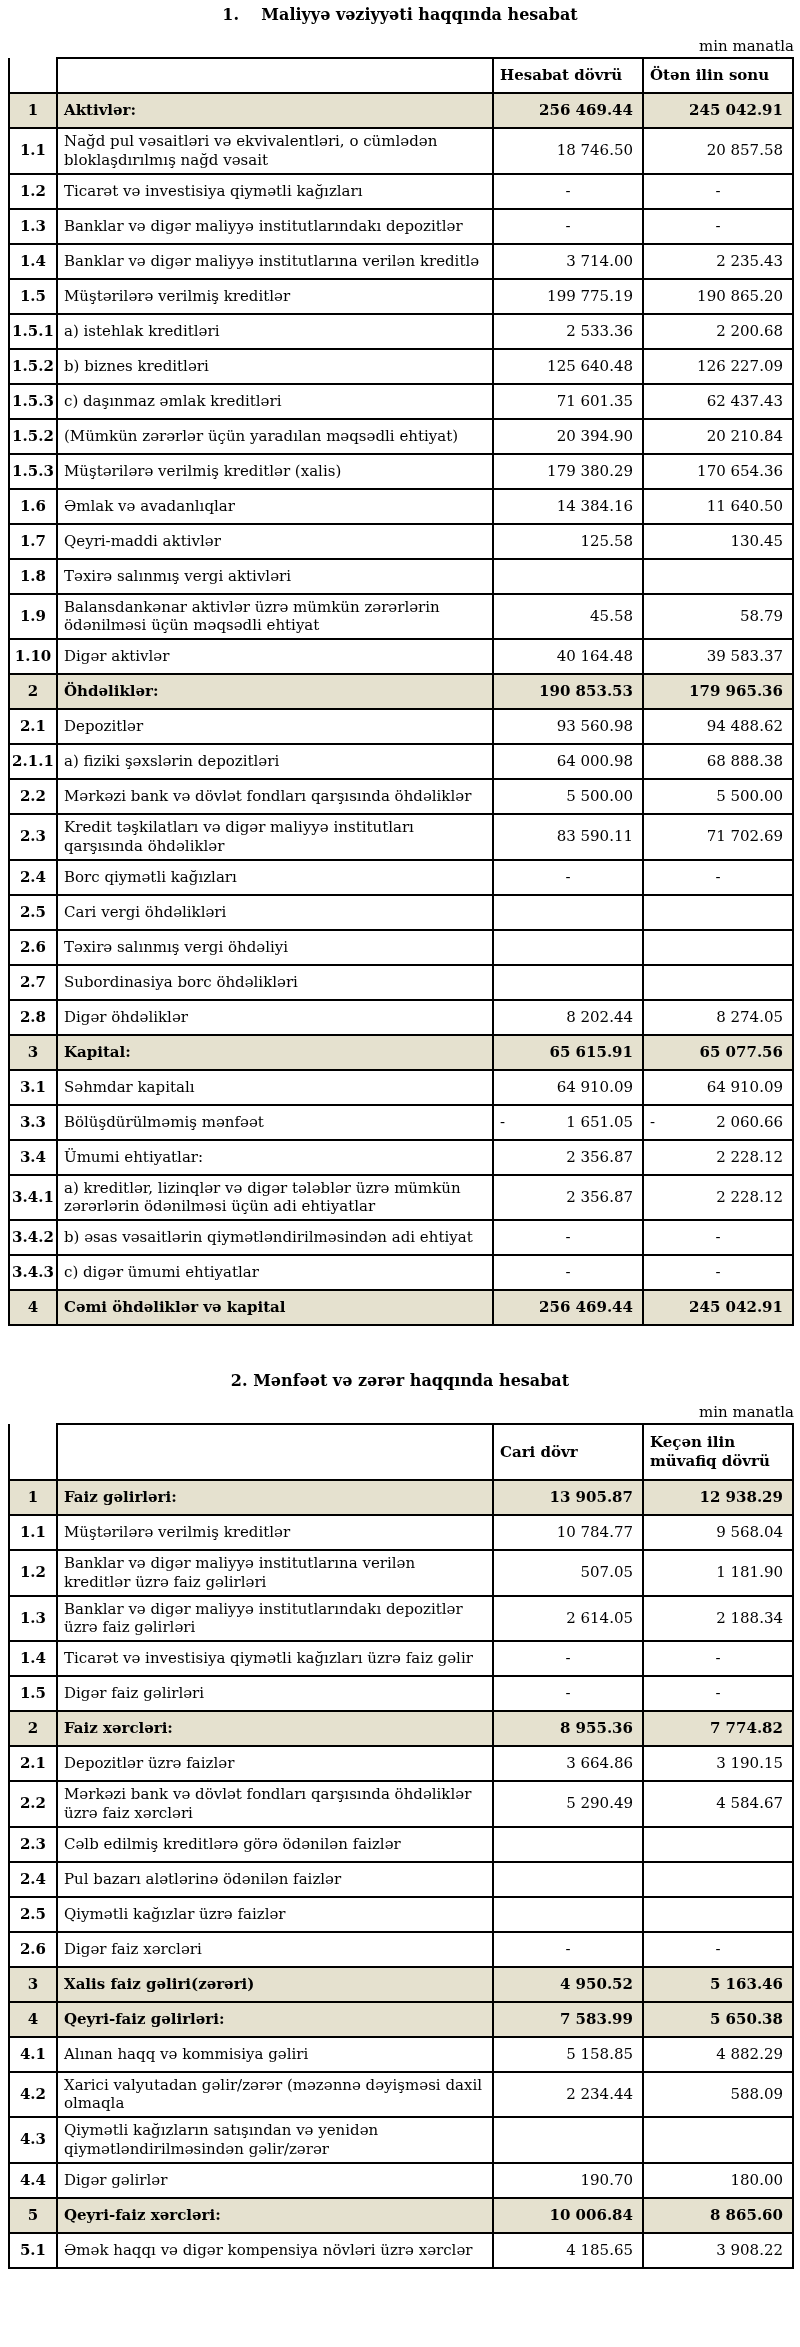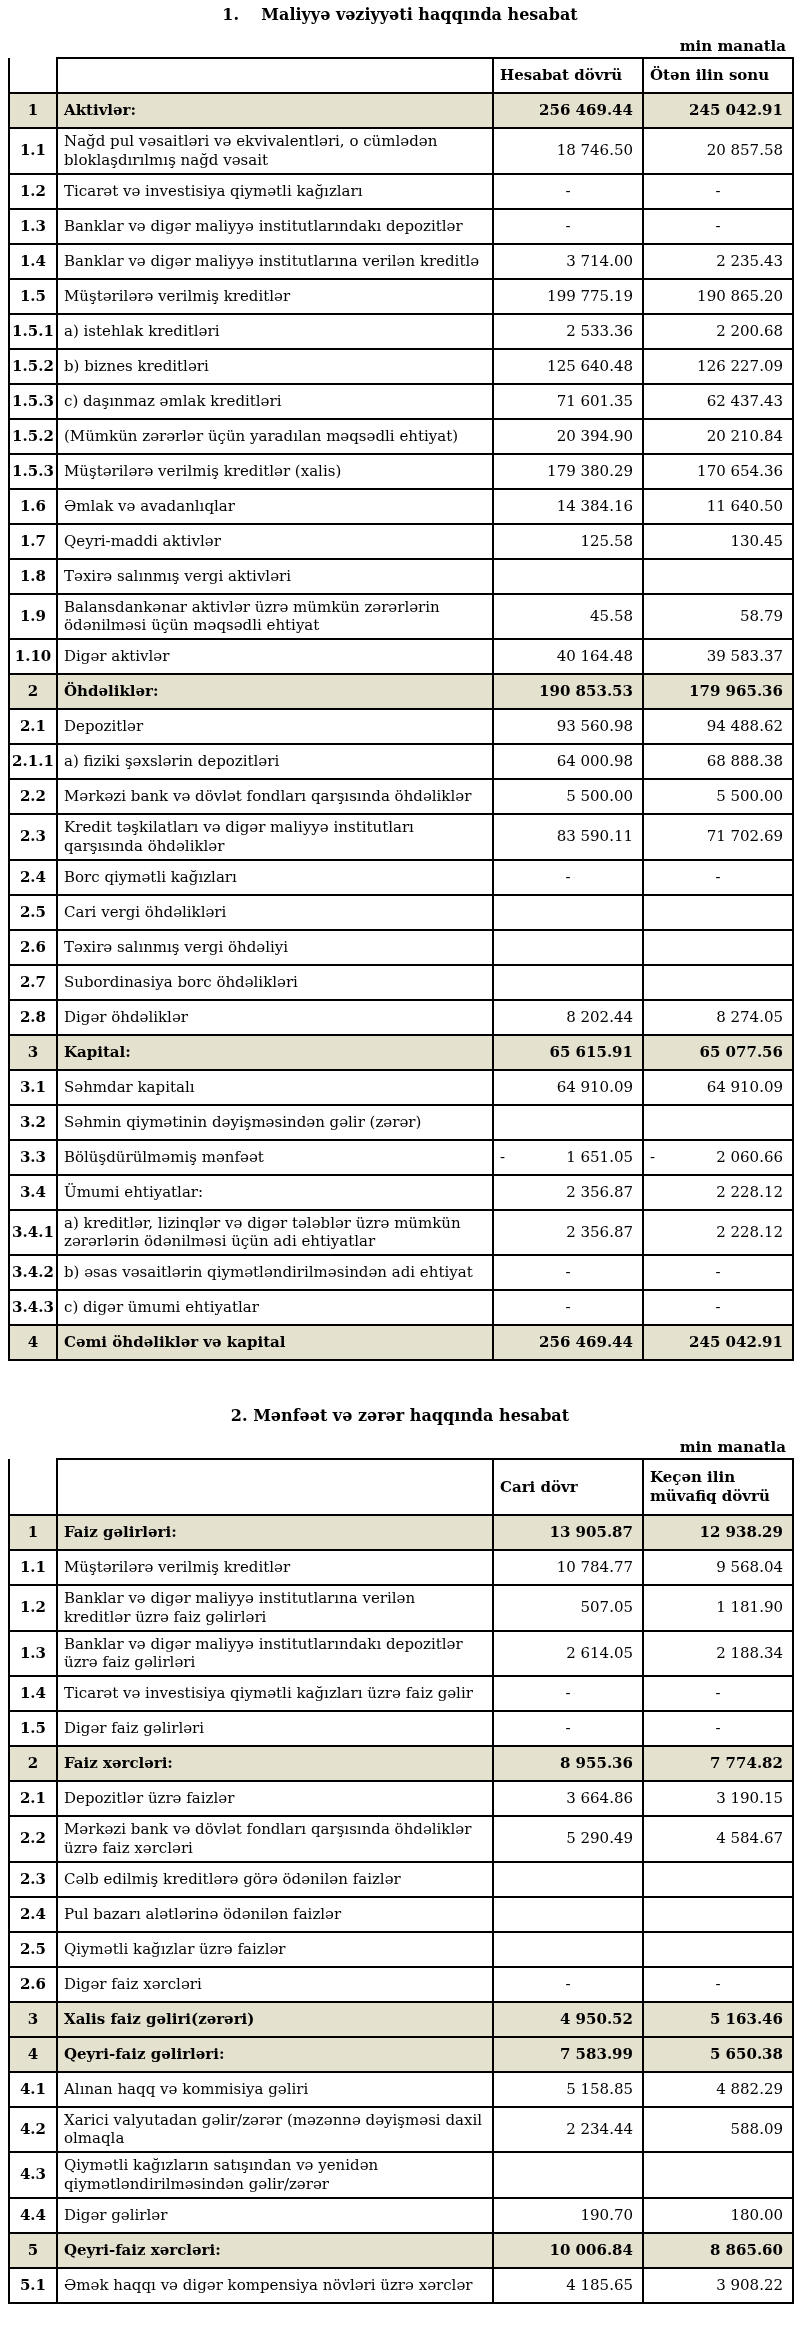--- a/index.html
+++ b/index.html
@@ -17,23 +17,23 @@
   .tbl-title {
     text-align: center;
     font-weight: bold;
     font-size: 16px;
     white-space: pre-wrap;
     margin: 0;
     padding-top: 3px;
   }
   .unit-label {
     text-align: right;
-    font-weight: bold;
+    font-weight: normal;
     font-size: 15px;
-    padding-right: 14px;
+    padding-right: 6px;
     margin-top: 13px;
     margin-bottom: 2px;
   }
   table {
     border-collapse: collapse;
     table-layout: fixed;
     width: 784px;
     margin-left: 8px;
     font-size: 15px;
   }
@@ -246,26 +246,20 @@
             <td class="c-val">65 615.91</td>
             <td class="c-val">65 077.56</td>
           </tr>
           <tr>
             <td class="c-num">3.1</td>
             <td class="c-label">Səhmdar kapitalı</td>
             <td class="c-val">64 910.09</td>
             <td class="c-val">64 910.09</td>
           </tr>
           <tr>
-            <td class="c-num">3.2</td>
-            <td class="c-label">Səhmin qiymətinin dəyişməsindən gəlir (zərər)</td>
-            <td class="c-val"></td>
-            <td class="c-val"></td>
-          </tr>
-          <tr>
             <td class="c-num">3.3</td>
             <td class="c-label">Bölüşdürülməmiş mənfəət</td>
             <td class="c-val">
               <div class="negwrap">
                 <span>-</span>
                 <span>1 651.05</span>
               </div>
             </td>
             <td class="c-val">
               <div class="negwrap">

